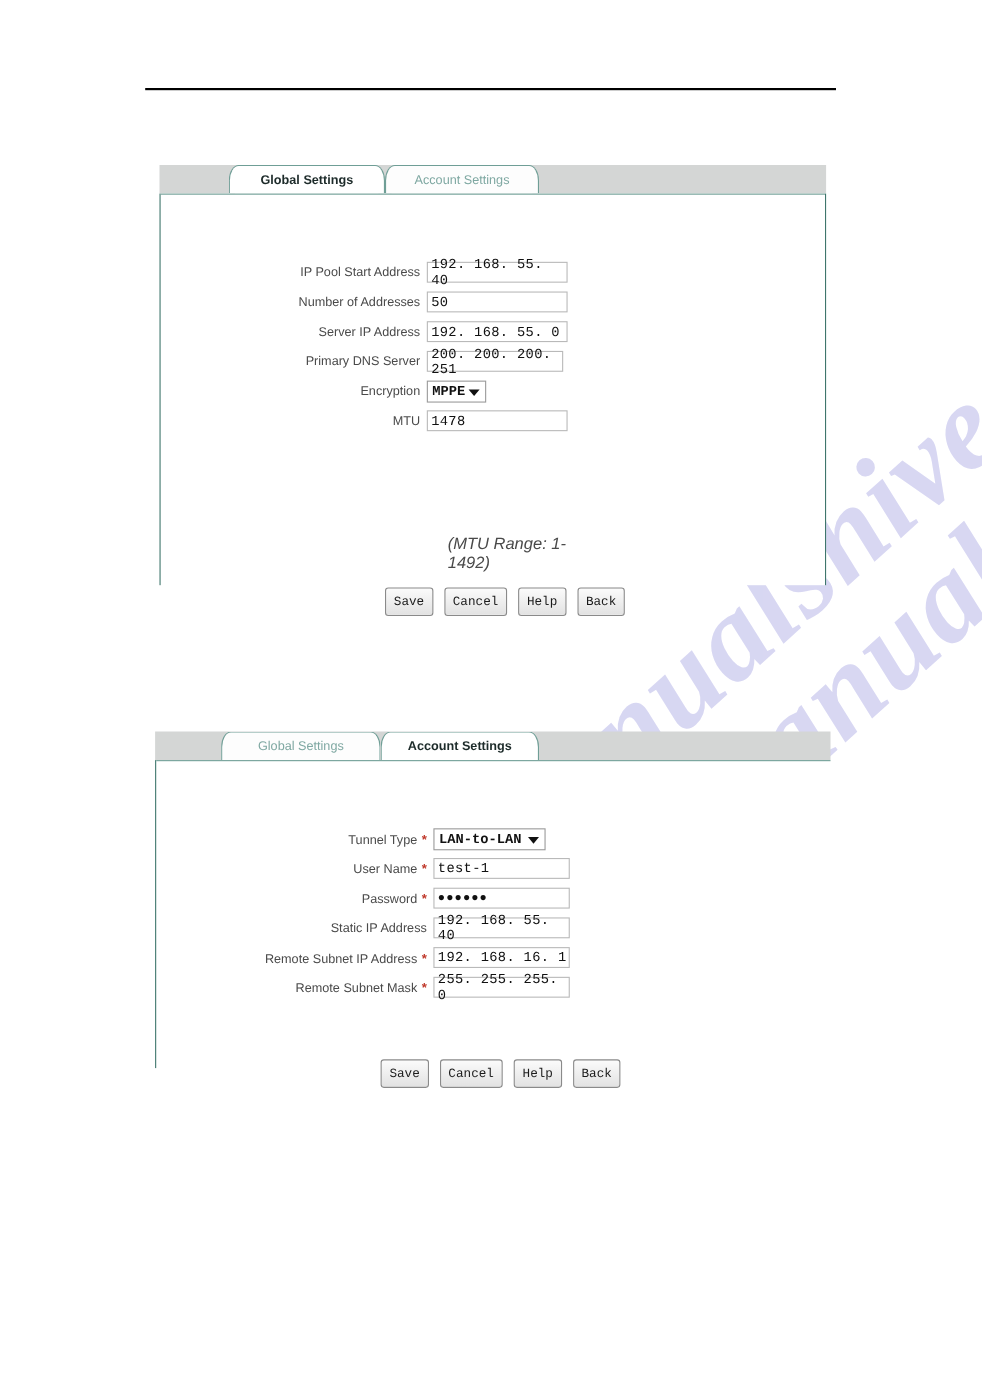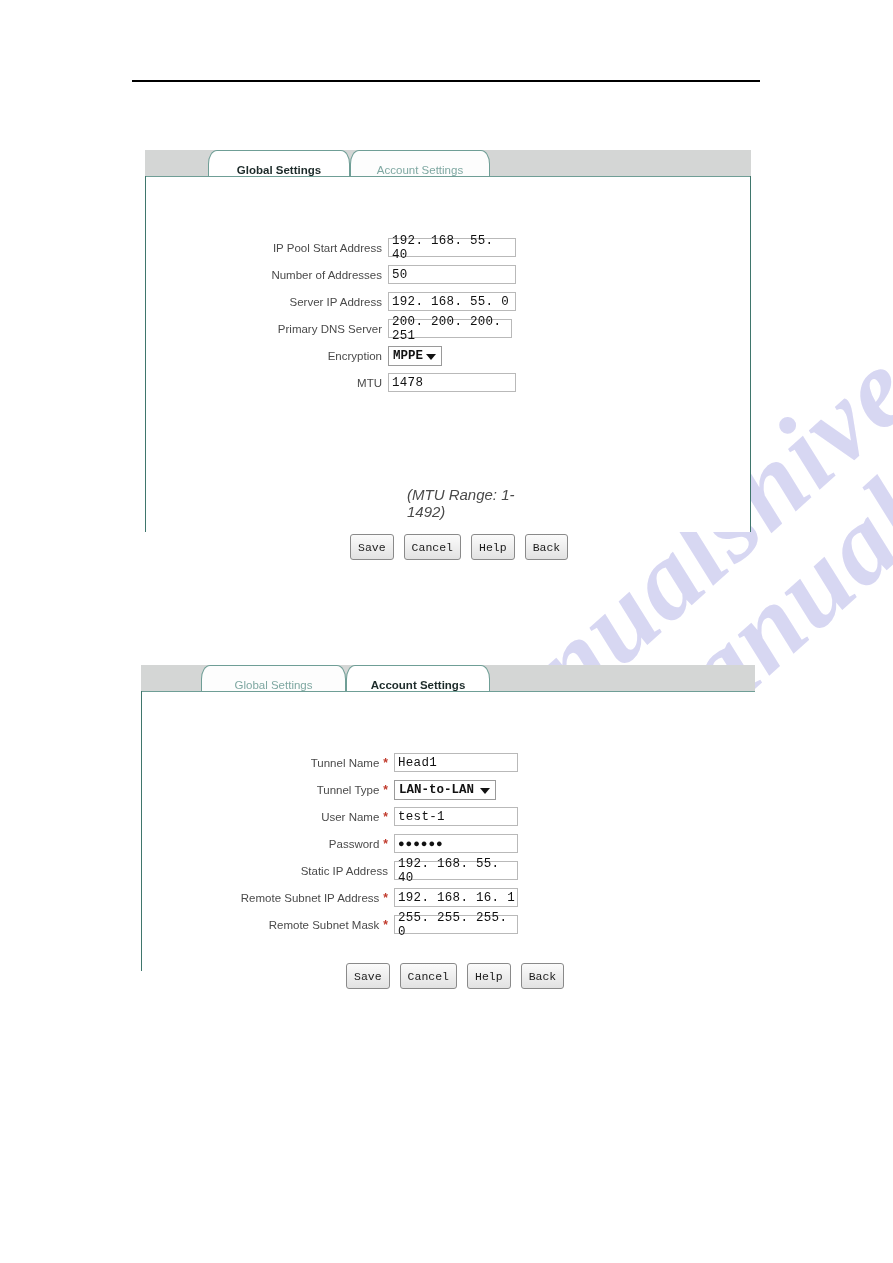--- a/index.html
+++ b/index.html
@@ -42,21 +42,21 @@
 
   .tabstrip{
     position:relative;
     height:26px;
     background:#d4d6d5;
   }
   .tab{
     position:absolute;top:0;height:26px;
     background:#ffffff;
     box-sizing:border-box;
-    display:flex;align-items:flex-end;justify-content:center;
+    display:flex;align-items:center;justify-content:center;
     font-size:11.5px;
     border-left:1px solid #6f9e96;
     border-top:1px solid #6f9e96;
     border-right:1px solid #6f9e96;
     border-top-left-radius:9px 14px;
     border-top-right-radius:9px 14px;
   }
   .tab.active{color:#1d2b2a;font-weight:700;}
   .tab.inactive{color:#7fa8a2;font-weight:400;background:#fdfdfd;}
 
@@ -257,28 +257,20 @@
     <div class="tab active" style="left:205px;width:144px;">
       <span>Account Settings</span>
     </div>
   </div>
 
   <div class="panel-body noright" style="height:280px;">
     <div class="body-topline"></div>
 
     <div class="form" style="left:22px;top:58px;">
 
-      <div class="row">
-        <div class="lbl">
-          <span>Tunnel Name</span><span class="star">*</span>
-        </div>
-        <div class="field w2">
-          <span>Head1</span>
-        </div>
-      </div>
 
       <div class="row">
         <div class="lbl">
           <span>Tunnel Type</span><span class="star">*</span>
         </div>
         <div class="select" style="width:102px;">
           <span>LAN-to-LAN</span>
           <span class="arrow"></span>
         </div>
       </div>

